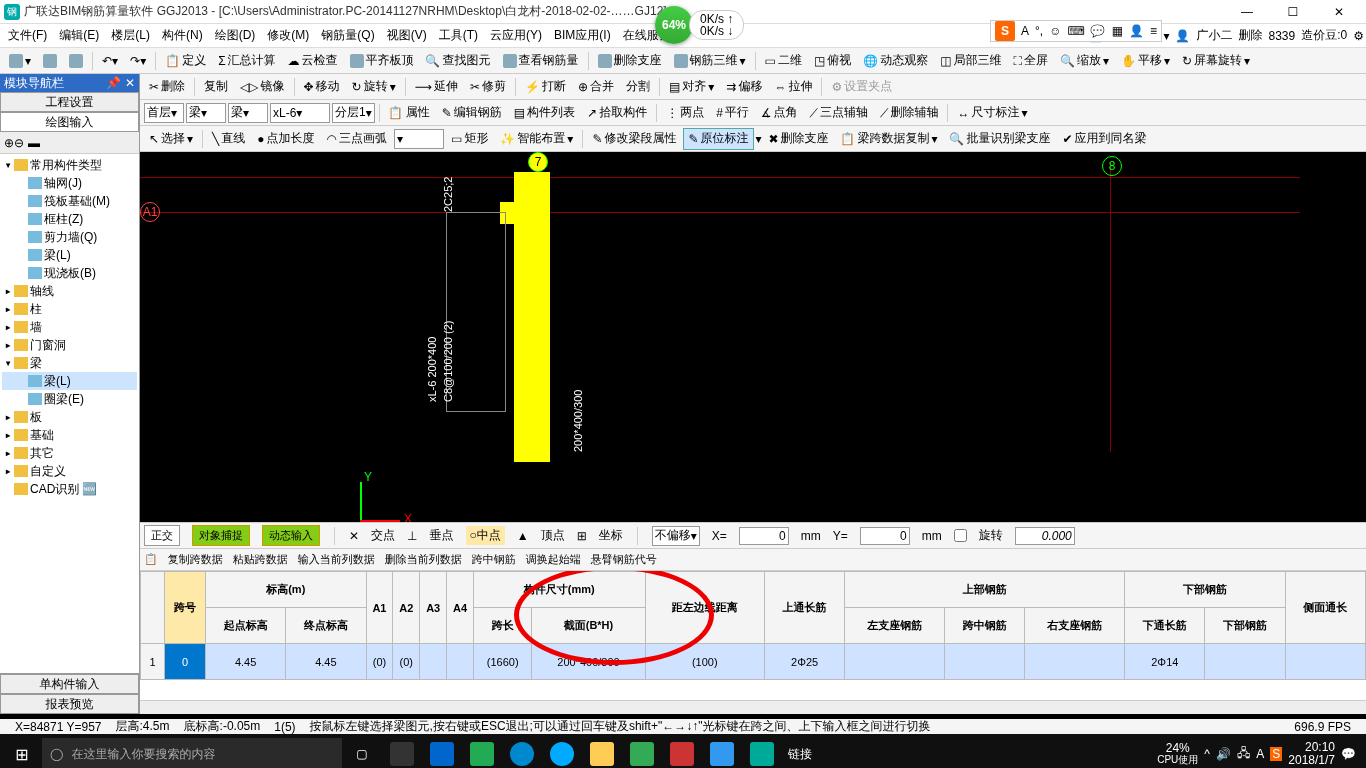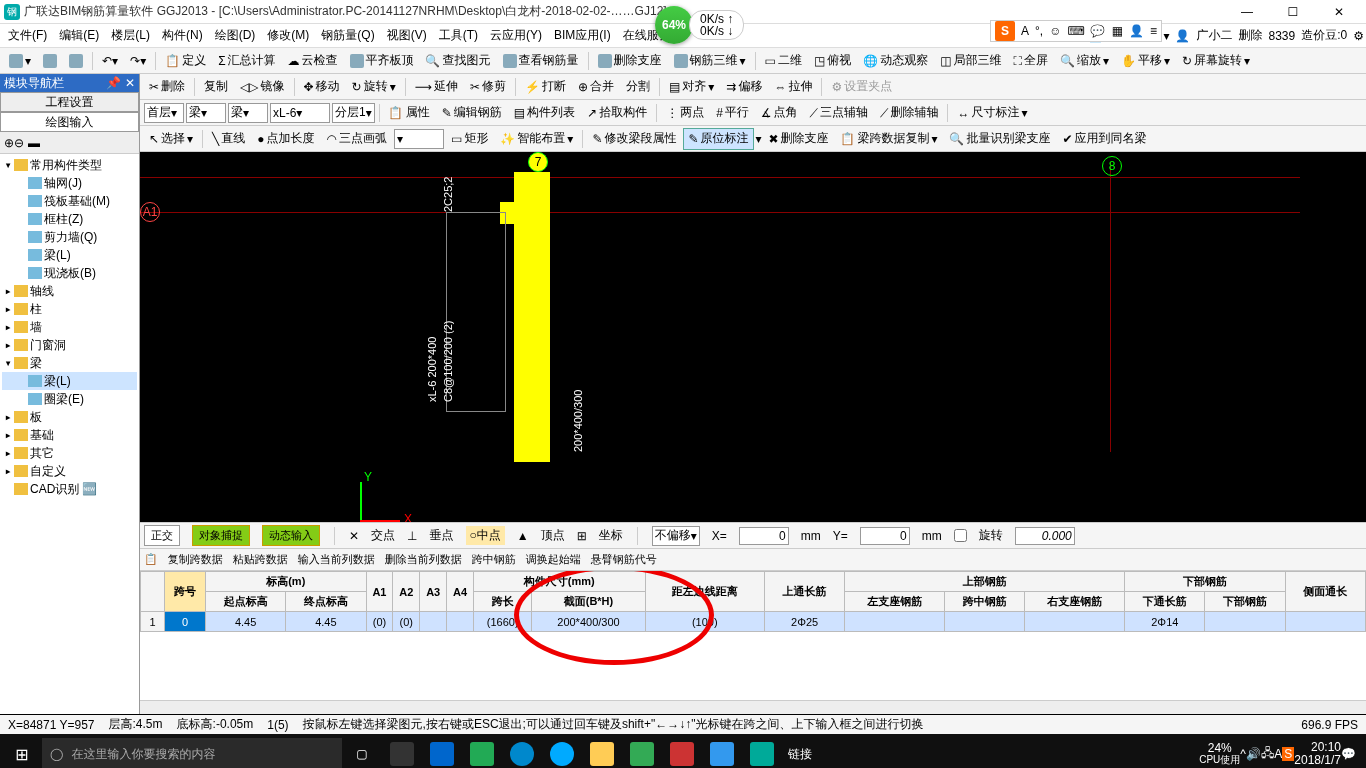--- a/index.html
+++ b/index.html
@@ -43,32 +43,32 @@
 .coord-axis .y{position:absolute;width:2px;height:40px;background:#0f0;bottom:0}
 .coord-axis .x{position:absolute;height:2px;width:40px;background:#f00;bottom:0}
 .snapbar{height:26px;background:#f5f5f5;border-top:1px solid #ccc;display:flex;align-items:center;padding:0 4px;gap:12px}
 .snapbtn{padding:2px 6px;border:1px solid #999;background:#fff;cursor:pointer;font-size:11px}
 .snapbtn.on{background:#84cc16;border-color:#c90}
 .snapinput{width:50px;height:18px;border:1px solid #999;text-align:right;padding:0 2px}
 .tablehdr{height:22px;background:#f5f5f5;border-top:1px solid #ccc;display:flex;align-items:center;padding:0 4px;gap:10px}
 .tablehdr span{cursor:pointer;font-size:11px}
 .grid{background:#fff;border-top:1px solid #ccc;position:relative}
 .gridtable{border-collapse:collapse;width:100%}
-.gridtable th,.gridtable td{border:1px solid #bbb;font-size:11px;text-align:center;height:20px;background:#f4f4f4}
+.gridtable th,.gridtable td{border:1px solid #bbb;font-size:11px;text-align:center;height:36px;background:#f4f4f4}
 .gridtable .datarow td{background:#cfe2ff}
 .gridtable .datarow td.editcell{background:#07c;color:#fff}
 .redcircle{position:absolute;border:5px solid #e00;border-radius:50%;width:200px;height:100px;pointer-events:none}
-.statusbar{height:20px;background:#f5f5f5;border-top:1px solid #000000;display:flex;align-items:center;padding:0 8px;gap:14px;font-size:11px}
+.statusbar{height:20px;background:#f5f5f5;border-top:5px solid #000000;display:flex;align-items:center;padding:0 15px;gap:14px;font-size:11px}
 .statusbar .flex{flex:1}
 .taskbar{height:40px;background:#101010;display:flex;align-items:center;padding:0 2px;color:#fff}
 .taskbar .start{width:40px;height:40px;display:flex;align-items:center;justify-content:center;font-size:16px}
 .taskbar .search{flex:0 0 300px;height:32px;background:#2a2a2a;display:flex;align-items:center;padding:0 8px;color:#aaa;gap:8px}
 .taskbar .tbicon{width:40px;height:40px;display:flex;align-items:center;justify-content:center}
 .taskbar .tbicon .sq{width:24px;height:24px;background:#345;border-radius:3px}
-.taskbar .tray{margin-left:auto;display:flex;align-items:center;font-size:11px;padding-right:8px}
+.taskbar .tray{margin-left:auto;display:flex;align-items:center;gap:6px;font-size:11px;padding-right:8px}
 .taskbar .clock{text-align:right;line-height:13px}
 .speedbubble{position:absolute;top:6px;left:655px;display:flex;align-items:center;z-index:100}
 .speedcircle{width:38px;height:38px;border-radius:50%;background:linear-gradient(#4c4,#3a3);color:#fff;display:flex;align-items:center;justify-content:center;font-weight:bold;box-shadow:0 1px 4px rgba(0,0,0,.4)}
 .speedbox{background:#fff;border:1px solid #ccc;border-radius:14px;padding:2px 10px;font-size:10px;line-height:12px;margin-left:-4px}
 .ime{position:absolute;top:20px;left:990px;height:22px;background:#fff;display:flex;align-items:center;padding:0 4px;gap:6px;border:1px solid #ccc;z-index:99}
 .ime .s{width:20px;height:20px;background:#f60;color:#fff;display:flex;align-items:center;justify-content:center;font-weight:bold;border-radius:2px}
 </style>
 </head>
 <body>
 
@@ -271,20 +271,24 @@
           <span class="exp">▸</span>
           <span class="fld"></span>
           <span>自定义</span>
         </div>
         <div class="treenode ind0">
           <span class="exp"></span>
           <span class="fld"></span>
           <span>CAD识别 🆕</span>
         </div>
       </div>
+    <div class="lpfoot">
+      <div class="lptab">单构件输入</div>
+      <div class="lptab">报表预览</div>
+    </div>
   </div>
 
   <div class="center">
 
     <div class="ctoolbar">
       <div class="tbtn">✂<span>删除</span></div>
         <div class="sep"></div>
       <div class="tbtn">
           <span>复制</span>
         </div>

